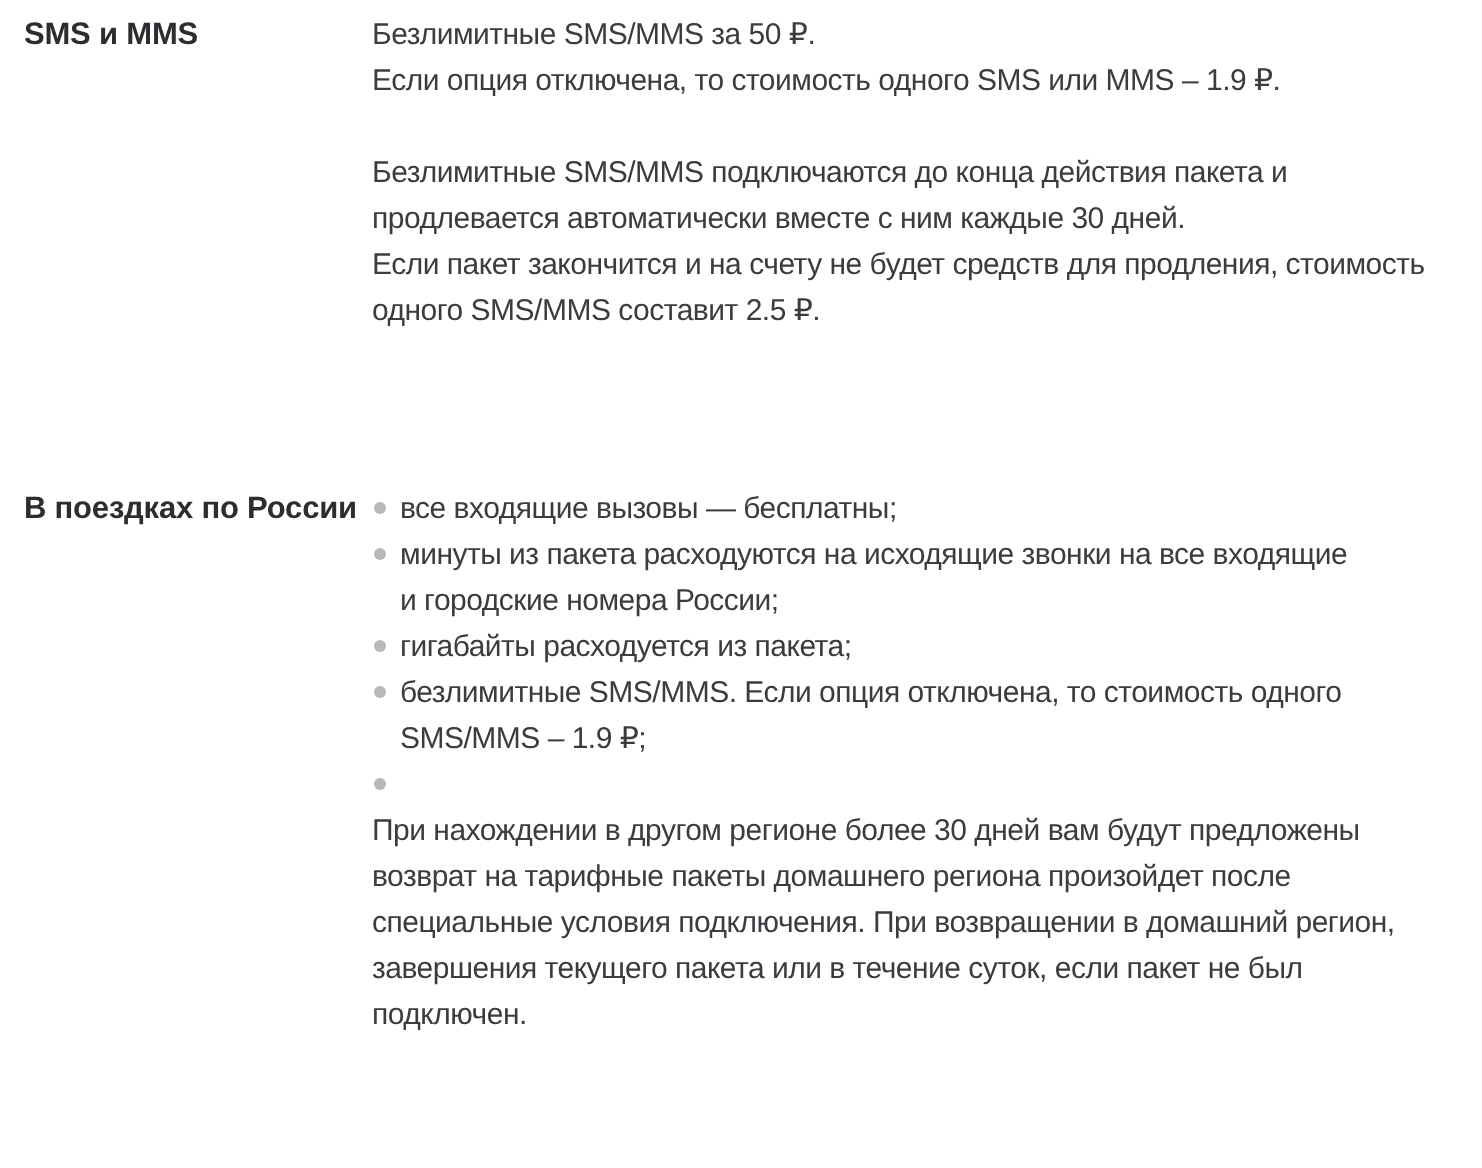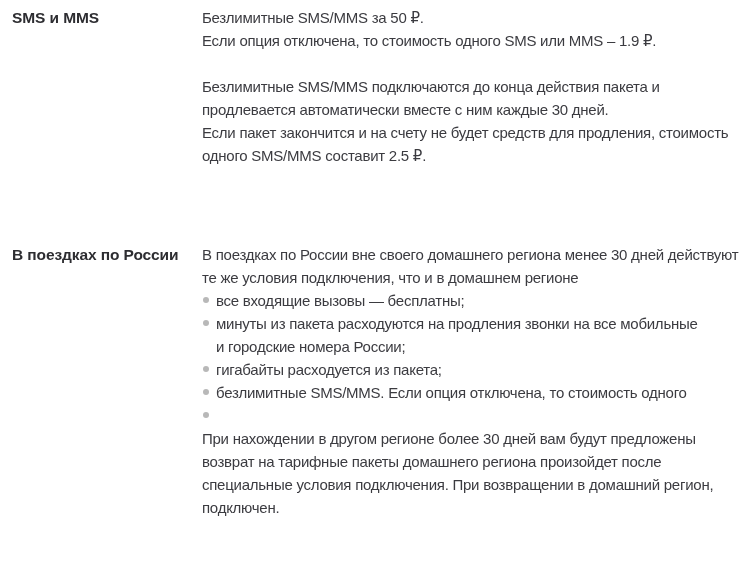--- a/index.html
+++ b/index.html
@@ -16,21 +16,20 @@
   }
   .content {
     padding: 6px 18px 0 12px;
     box-sizing: border-box;
     width: 741px;
   }
   .def-row {
     display: grid;
     grid-template-columns: 174px 1fr;
     align-items: start;
-    gap: 16px;
   }
   .def-row + .def-row {
     margin-top: 76px;
   }
   .row-label {
     font-size: 15.5px;
     font-weight: 700;
     line-height: 23px;
     color: var(--label-color, #2d2d31);
     letter-spacing: -0.1px;
@@ -81,48 +80,46 @@
             <div class="line">Безлимитные SMS/MMS подключаются до конца действия пакета и</div>
             <div class="line">продлевается автоматически вместе с ним каждые 30 дней.</div>
             <div class="line">Если пакет закончится и на счету не будет средств для продления, стоимость</div>
             <div class="line">одного SMS/MMS составит 2.5 ₽.</div>
           </div>
         </div>
       </section>
       <section class="def-row">
         <h3 class="row-label" style="margin: 0px;">В поездках по России</h3>
         <div class="row-blocks">
-          <div class="block paragraph">
-            <div class="line">В поездках по России вне своего домашнего региона менее 30 дней действуют</div>
-            <div class="line">те же условия подключения, что и в домашнем регионе</div>
-          </div>
           <ul class="block list" style="list-style: none; margin: 0px; padding: 0px;">
             <li class="list-item">
               <span class="bullet"></span>
               <div class="line">все входящие вызовы — бесплатны;</div>
             </li>
             <li class="list-item">
               <span class="bullet"></span>
-              <div class="line">минуты из пакета расходуются на продления звонки на все мобильные</div>
+              <div class="line">минуты из пакета расходуются на исходящие звонки на все входящие</div>
               <div class="line">и городские номера России;</div>
             </li>
             <li class="list-item">
               <span class="bullet"></span>
               <div class="line">гигабайты расходуется из пакета;</div>
             </li>
             <li class="list-item">
               <span class="bullet"></span>
               <div class="line">безлимитные SMS/MMS. Если опция отключена, то стоимость одного</div>
+              <div class="line">SMS/MMS – 1.9 ₽;</div>
             </li>
             <li class="list-item">
               <span class="bullet"></span>
             </li>
           </ul>
           <div class="block paragraph">
             <div class="line">При нахождении в другом регионе более 30 дней вам будут предложены</div>
             <div class="line">возврат на тарифные пакеты домашнего региона произойдет после</div>
             <div class="line">специальные условия подключения. При возвращении в домашний регион,</div>
+            <div class="line">завершения текущего пакета или в течение суток, если пакет не был</div>
             <div class="line">подключен.</div>
           </div>
         </div>
       </section>
     </div>
 </main>
 
 </body></html>

